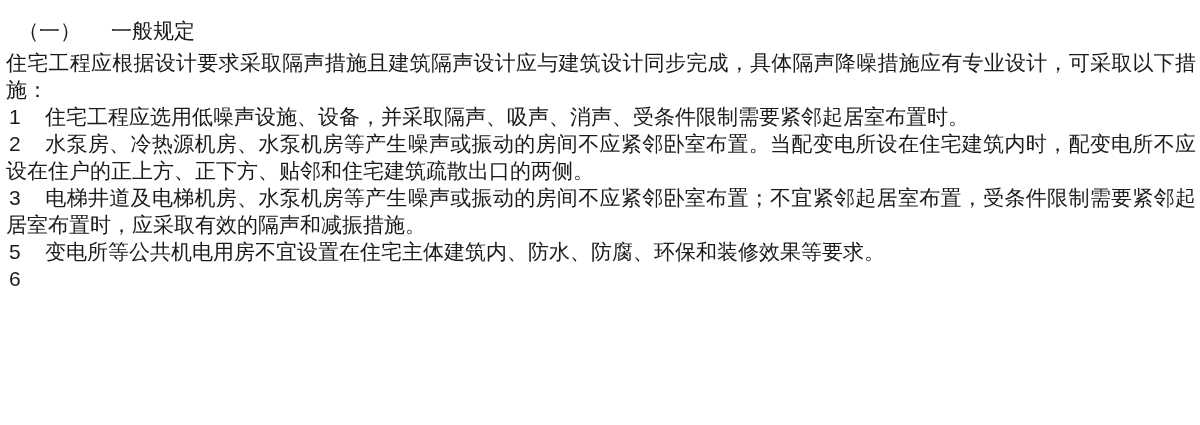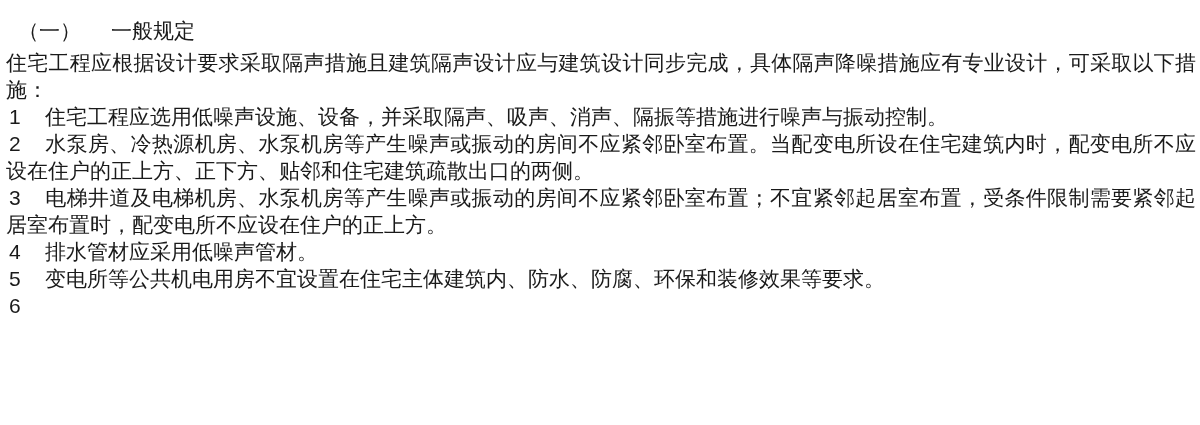--- a/index.html
+++ b/index.html
@@ -60,34 +60,31 @@
 <div class="doc">
 
 
   <div class="section-heading">
     <span>（一）</span><span class="section-title-text">一般规定</span>
   </div>
 
   <p class="intro">住宅工程应根据设计要求采取隔声措施且建筑隔声设计应与建筑设计同步完成，具体隔声降噪措施应有专业设计，可采取以下措施：</p>
 
   <p class="item">
-    <span class="item-num">1</span><span>住宅工程应选用低噪声设施、设备，并采取隔声、吸声、消声、隔振等措施进行噪声与振动控制。</span>
+    <span class="item-num">1</span><span>住宅工程应选用低噪声设施、设备，并采取隔声、吸声、消声、受条件限制需要紧邻起居室布置时。</span>
   </p>
 
   <p class="item">
     <span class="item-num">2</span><span>水泵房、冷热源机房、水泵机房等产生噪声或振动的房间不应紧邻卧室布置。当配变电所设在住宅建筑内时，配变电所不应设在住户的正上方、正下方、贴邻和住宅建筑疏散出口的两侧。</span>
   </p>
 
   <p class="item">
-    <span class="item-num">3</span><span>电梯井道及电梯机房、水泵机房等产生噪声或振动的房间不应紧邻卧室布置；不宜紧邻起居室布置，受条件限制需要紧邻起居室布置时，配变电所不应设在住户的正上方。</span>
+    <span class="item-num">3</span><span>电梯井道及电梯机房、水泵机房等产生噪声或振动的房间不应紧邻卧室布置；不宜紧邻起居室布置，受条件限制需要紧邻起居室布置时，应采取有效的隔声和减振措施。</span>
   </p>
 
-  <p class="item">
-    <span class="item-num">4</span><span>排水管材应采用低噪声管材。</span>
-  </p>
 
   <p class="item">
     <span class="item-num">5</span><span>变电所等公共机电用房不宜设置在住宅主体建筑内、防水、防腐、环保和装修效果等要求。</span>
   </p>
 
   <p class="item">
     <span class="item-num">6</span>
   </p>
 
 </div>

